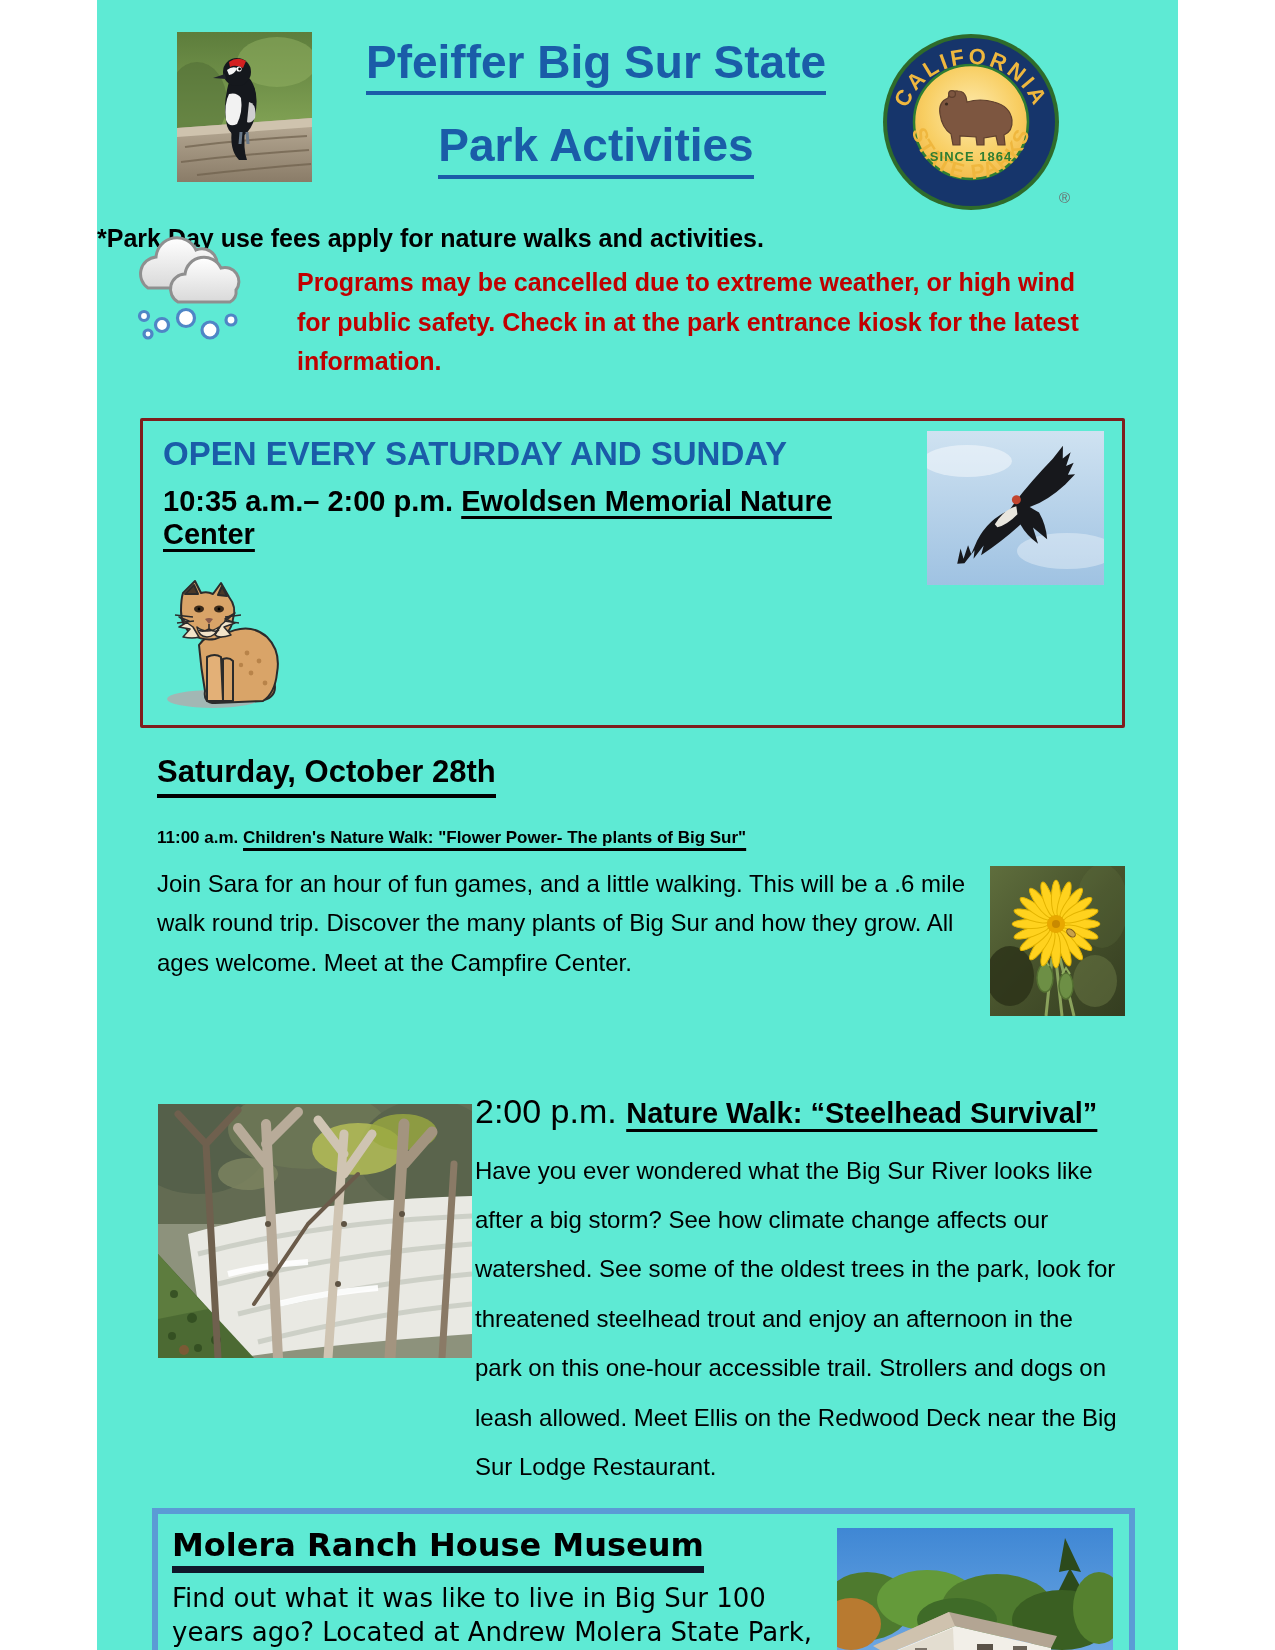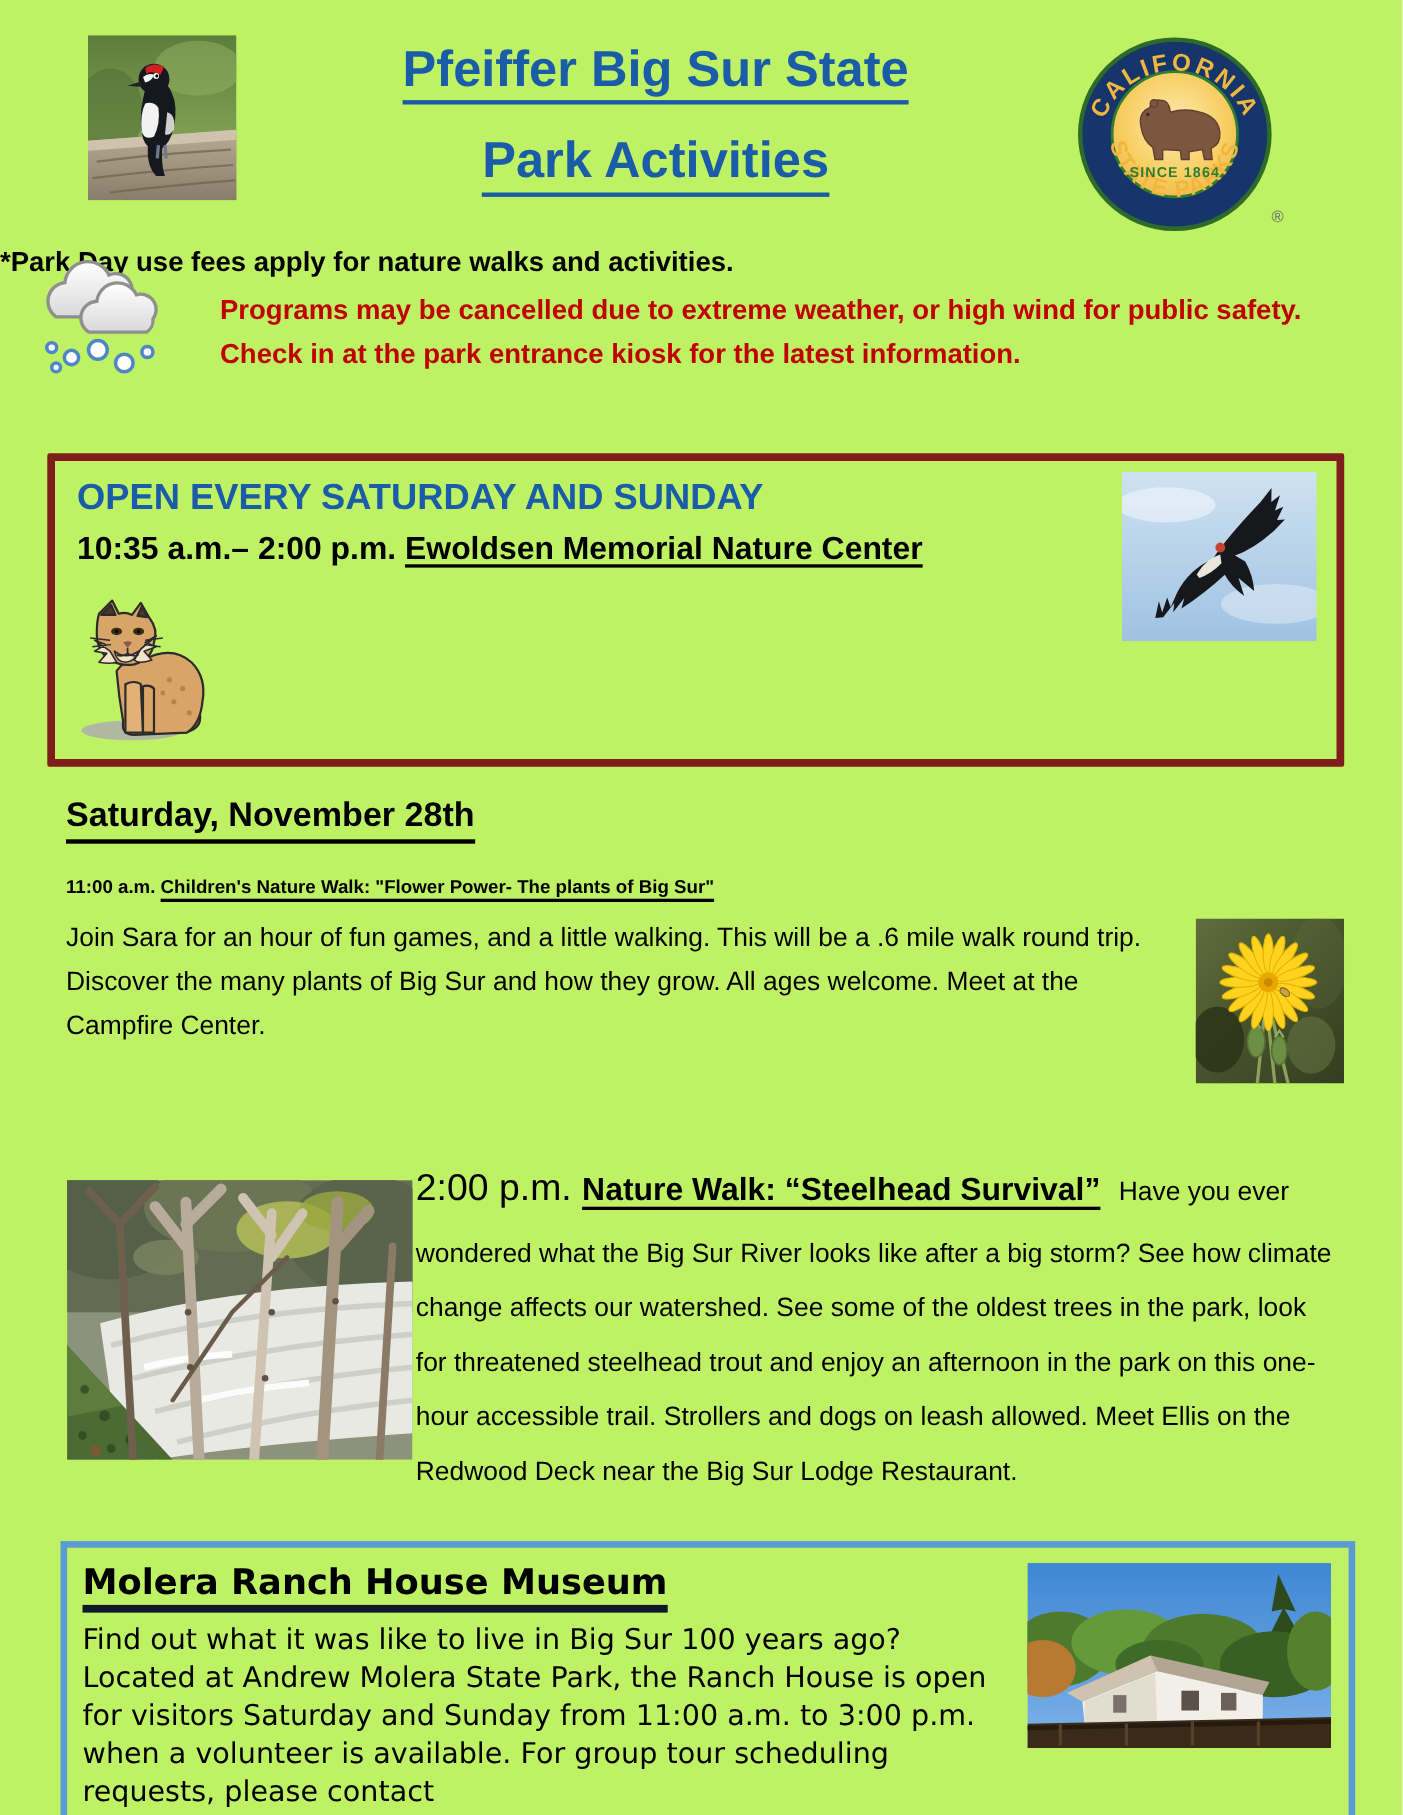--- a/index.html
+++ b/index.html
@@ -1,19 +1,19 @@
 <!DOCTYPE html>
 <html><head>
 <meta charset="utf-8">
 <style>
   * { margin:0; padding:0; box-sizing:border-box; }
   html,body { background:#ffffff; }
   .page {
-    position:relative; width:1275px; height:1650px; margin:0 auto;
-    background:#bef264; overflow:hidden;
+    position:relative; width:1081px; height:1650px; margin:0 auto;
+    background:#5eead4; overflow:hidden;
     font-family:"Liberation Sans", sans-serif; color:#000;
   }
 
   
   .header { display:flex; align-items:flex-start; padding-top:32px; }
   .bird-photo { margin-left:80px; width:135px; height:150px; flex:0 0 auto; }
   .title-wrap { flex:1 1 auto; text-align:center; padding-top:6px; }
   .title-line { display:inline-block; font-size:46px; font-weight:bold; color:#1A5CA8;
     border-bottom:4px solid #1A5CA8; padding-bottom:5px; line-height:1.05; }
   .title-line.second { margin-top:26px; }
@@ -21,21 +21,21 @@
   .registered { position:absolute; right:-8px; bottom:6px; font-size:15px; color:#6b6b6b; }
 
   
   .notices { position:relative; margin-top:12px; min-height:152px; }
   .weather-icon { position:absolute; left:35px; top:0; }
   .fees-note { font-size:25px; font-weight:bold; }
   .weather-warning { margin:10px 90px 0 200px; text-align:left;
     font-size:25px; font-weight:bold; color:#C00000; line-height:1.58; }
 
   
-  .open-box { margin:36px 53px 0 43px; border:7px solid #7f1d1d; border-radius:2px;
+  .open-box { margin:36px 53px 0 43px; border:3px solid #7f1d1d; border-radius:2px;
     padding:6px 18px 12px 20px; min-height:272px; overflow:hidden; }
   .open-heading { color:#1A5CA8; font-size:33px; font-weight:bold; margin:8px 0 12px 0; }
   .condor-photo { float:right; margin:4px 0 10px 16px; }
   .schedule-line { font-size:29px; font-weight:bold; margin:4px 0 6px 0; }
   .u3 { text-decoration:underline; text-decoration-thickness:3px; text-underline-offset:5px; }
   .bobcat-illustration { float:left; margin:4px 18px 0 0; }
   .open-desc { font-size:24px; line-height:1.78; }
 
   
   .saturday { margin:26px 53px 0 60px; overflow:hidden; }
@@ -222,21 +222,21 @@
             <circle cx="96" cy="100" r="2.4"></circle>
             <circle cx="88" cy="112" r="2.4"></circle>
           <circle cx="102" cy="122" r="2.4"></circle>
             <circle cx="78" cy="104" r="2.2"></circle>
         </g>
       </svg>
     </div>
   </section>
 
   <section class="saturday">
-    <h2 class="day-heading">Saturday, November 28th</h2>
+    <h2 class="day-heading">Saturday, October 28th</h2>
     <h3 class="event1-line"><span>11:00 a.m. </span><span class="u3">Children's Nature Walk: "Flower Power- The plants of Big Sur"</span></h3>
     <div class="flower-photo">
       <svg width="135" height="150" viewBox="0 0 135 150">
         <defs>
           <linearGradient id="fbg" x1="0" y1="0" x2="1" y2="1">
             <stop offset="0" stop-color="#5f6e3d"></stop>
               <stop offset="0.5" stop-color="#47522c"></stop>
               <stop offset="1" stop-color="#343d20"></stop>
           </linearGradient>
         </defs>

